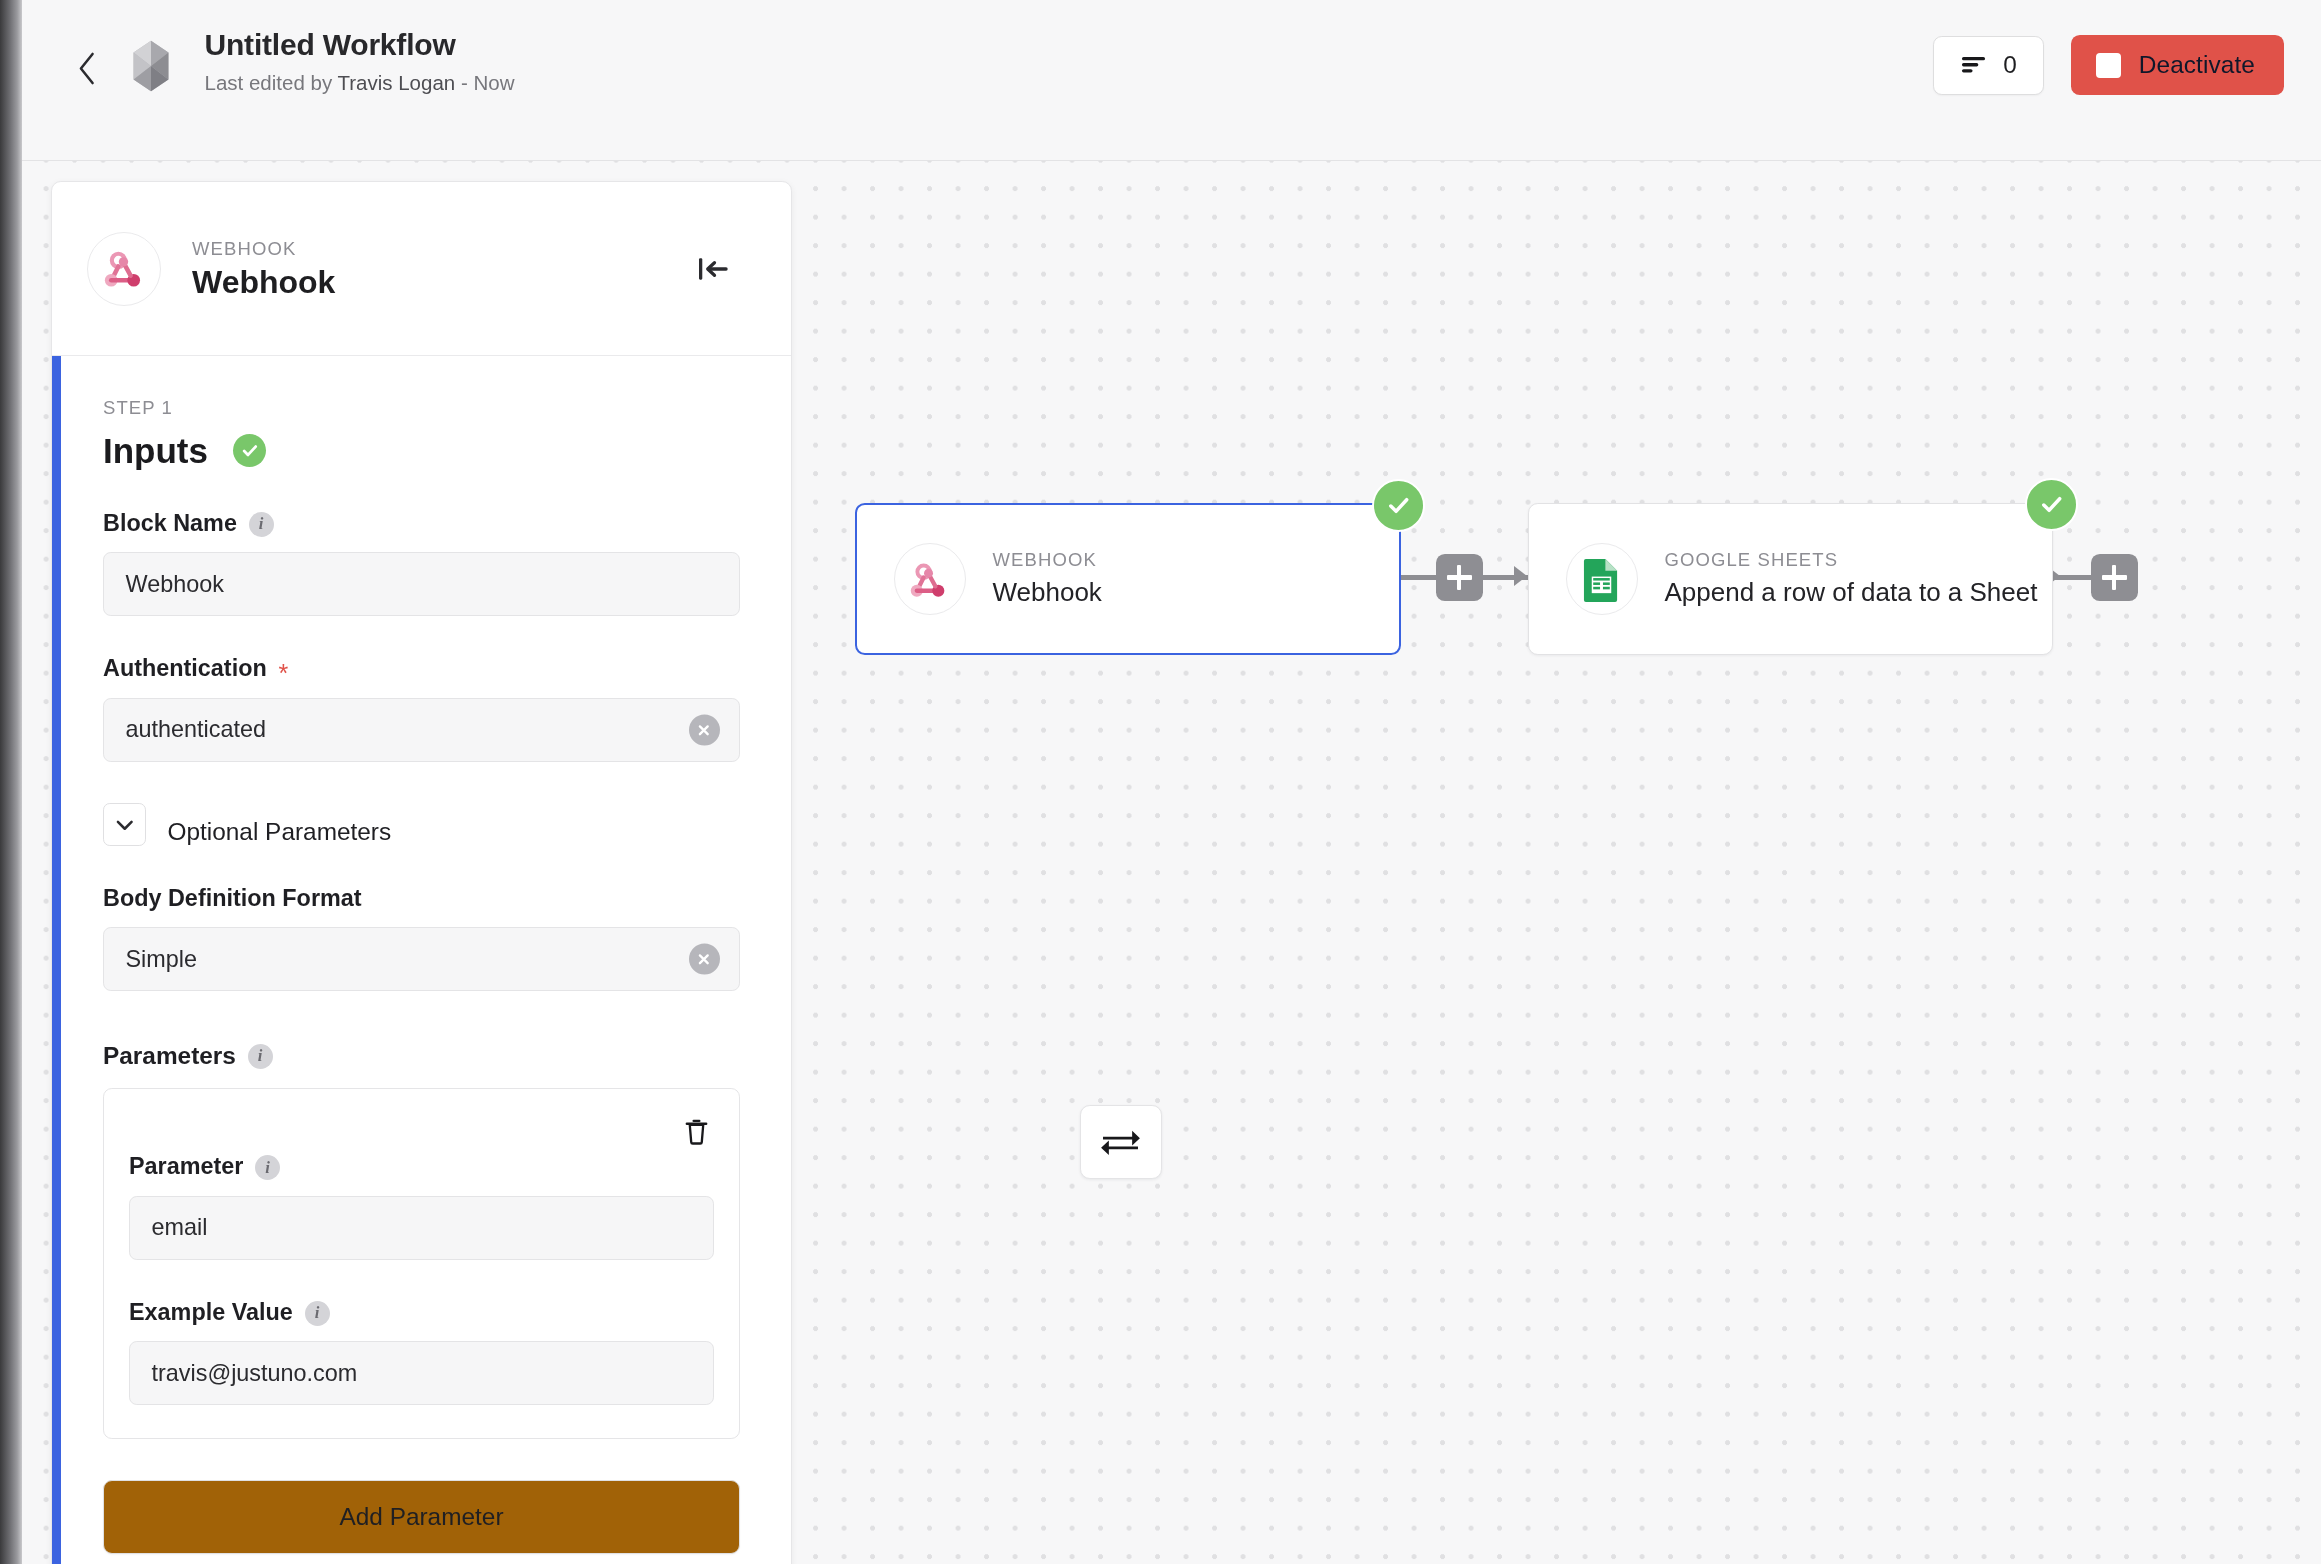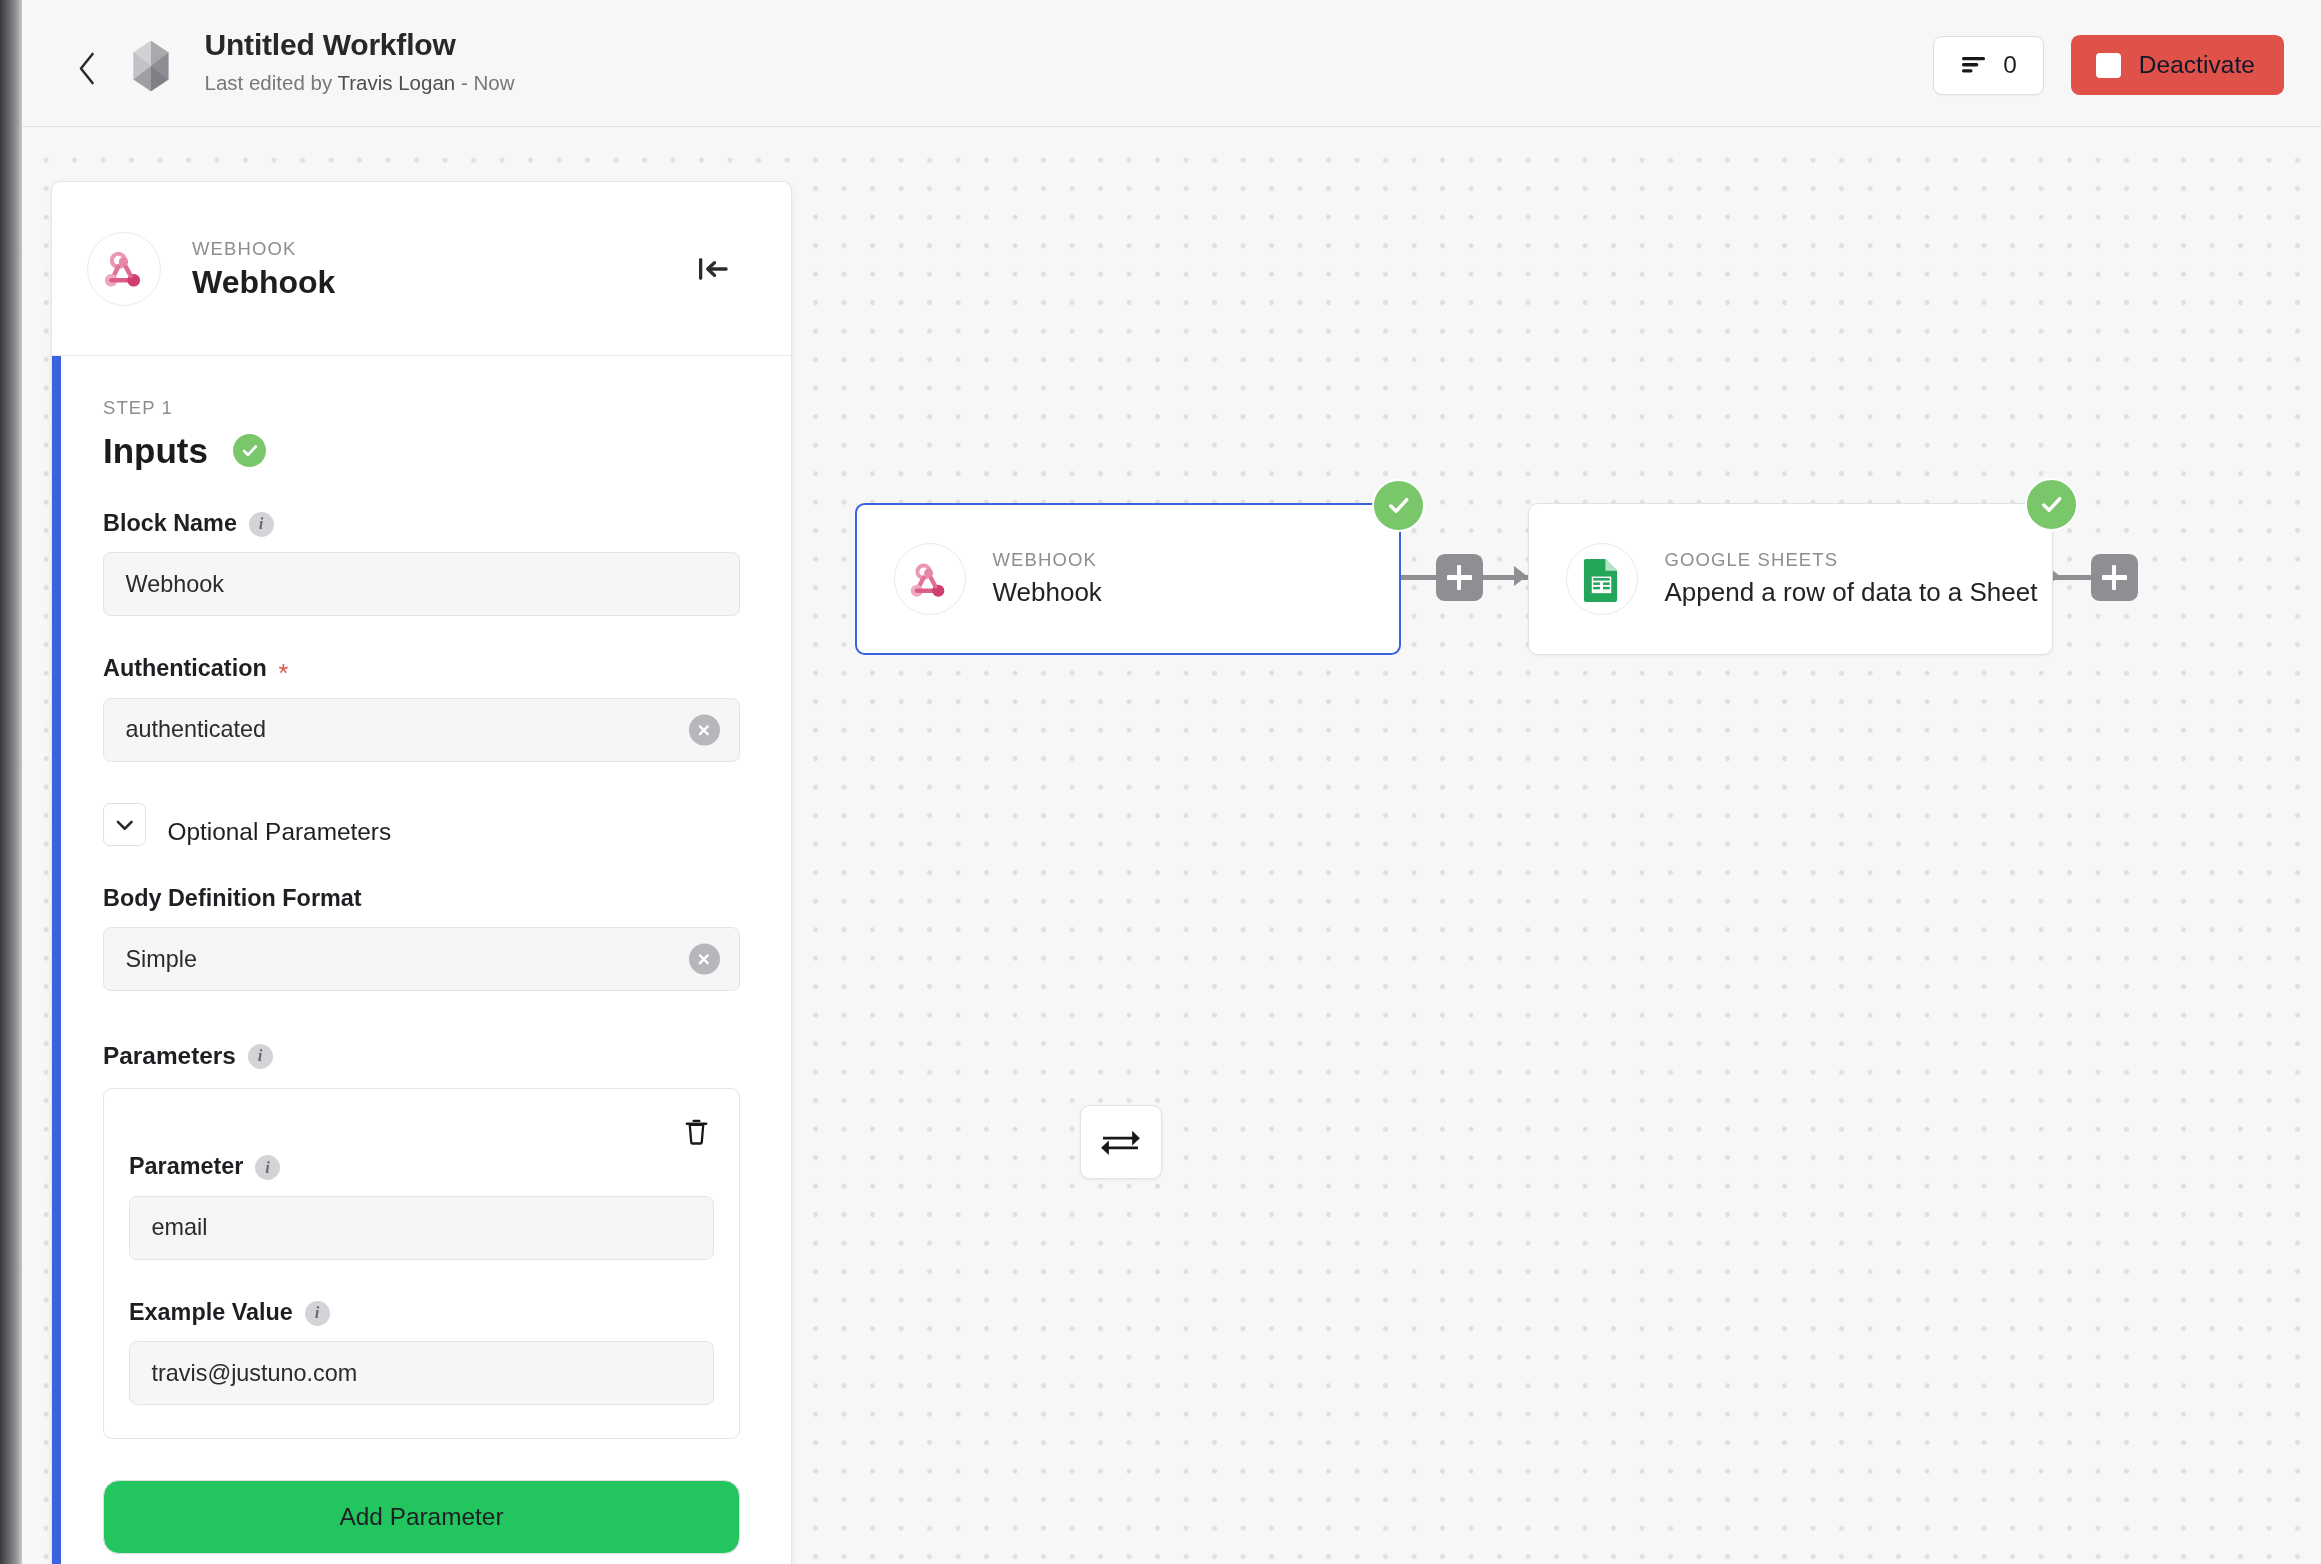--- a/index.html
+++ b/index.html
@@ -12,21 +12,21 @@
 
   
   .rail-edge {
     position: absolute; left: 0; top: 0; width: 21.5px; height: 1564px;
     background: linear-gradient(to right, #3a3a3c 0%, #6e6e72 45%, #9a9a9e 78%, #c9c9cc 100%);
     z-index: 40;
   }
 
   
   .topbar {
-    position: absolute; left: 21.5px; top: 0; right: 0; height: 127px;
+    position: absolute; left: 21.5px; top: 0; right: 0; height: 161px;
     background: #f7f7f8;
     border-bottom: 1px solid #e3e3e5;
     z-index: 30;
   }
   .back-chevron {
     position: absolute; left: 51px; top: 47px;
     width: 29px; height: 43px; cursor: pointer;
     display: flex; align-items: center; justify-content: center;
   }
   .back-chevron svg { display: block; }
@@ -217,22 +217,22 @@
     margin-top: 17.6px; border: 1px solid #e5e5e7; border-radius: 8.8px;
     padding: 25px 25px 33px 25px; position: relative;
   }
   .param-card .field:first-child { margin-top: 0; }
   .trash-btn {
     position: absolute; right: 25px; top: 25px; width: 35px; height: 35px;
     display: flex; align-items: center; justify-content: center; cursor: pointer;
   }
 
   .add-param-btn {
-    margin-top: 41px; height: 74px; background: #22c55e;
-    border: 1px solid #e0e0e2; border-radius: 16px;
+    margin-top: 41px; height: 74px; background: #a16207;
+    border: 1px solid #e0e0e2; border-radius: 9px;
     display: flex; align-items: center; justify-content: center;
     font-size: 24.4px; color: #1f1f23; cursor: pointer;
     box-shadow: 0 1px 2px rgba(16,24,40,0.04);
   }
 </style>
 </head>
 <body>
 
 <div class="rail-edge"></div>
 

